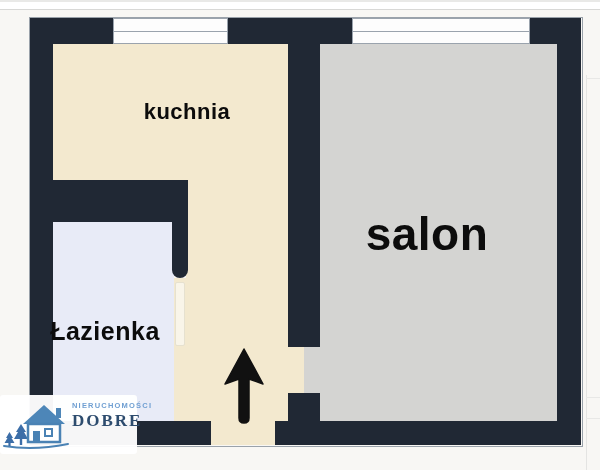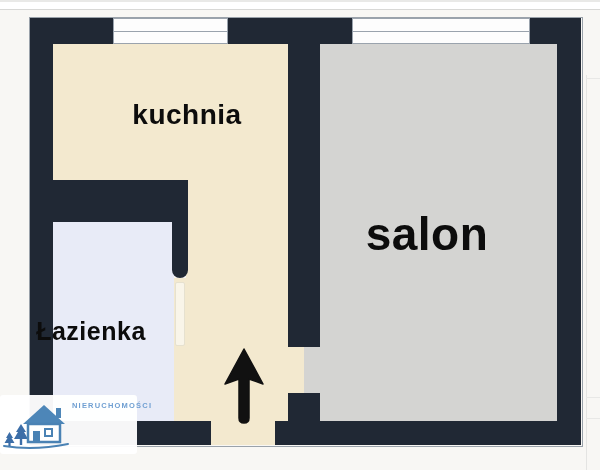--- a/index.html
+++ b/index.html
@@ -55,23 +55,23 @@
   .window.w1{left:113px;width:115px;}
   .window.w2{left:352px;width:178px;}
 
   
   .door-leaf{left:175px;top:282px;width:10px;height:64px;
     background:#f9f5e9;border:1px solid #e6e1cf;border-radius:2px;box-sizing:border-box;}
 
   
   .room-label{color:var(--label-text,#0c0c0c);font-weight:bold;
     text-align:center;white-space:nowrap;letter-spacing:0.5px;}
-  .room-label.kuchnia{left:87px;top:99px;width:200px;font-size:28px;}
+  .room-label.kuchnia{left:87px;top:99px;width:200px;font-size:22px;}
   .room-label.salon{left:327px;top:207px;width:200px;font-size:46px;}
-  .room-label.lazienka{left:11px;top:317px;width:160px;font-size:25px;}
+  .room-label.lazienka{left:25px;top:317px;width:160px;font-size:25px;}
 
   
   .entrance-arrow{left:222px;top:347px;width:44px;height:78px;}
 
   
   .logo{left:0;top:395px;width:210px;height:61px;}
   .logo-bg{left:0;top:0;width:137px;height:59px;
     background:rgba(255,255,255,0.96);border-radius:3px;}
   .logo-icon{left:1px;top:4px;width:70px;height:53px;}
   .logo-text{left:72px;top:7px;width:135px;line-height:1;}
@@ -134,14 +134,15 @@
     <path d="M8.5,33 L12,39 L10.5,39 L13.5,44 L9.6,44 L9.6,47 L7.4,47 L7.4,44 L3.5,44 L6.5,39 L5,39 Z" fill="var(--logo-tree,#3c6ea8)"></path>
     <path d="M20,25 L25,33 L23,33 L27,40 L21.2,40 L21.2,46 L18.8,46 L18.8,40 L13,40 L17,33 L15,33 Z" fill="var(--logo-tree,#3c6ea8)"></path>
     <rect x="55" y="9" width="5" height="10" fill="var(--logo-roof,#4d86b8)"></rect>
     <polygon points="22,25 43,6 64,25" fill="var(--logo-roof,#4d86b8)"></polygon>
     <rect x="27" y="25" width="32" height="18" fill="#ffffff" stroke="var(--logo-blue,#4a82b4)" stroke-width="2.5"></rect>
     <rect x="32" y="32" width="7" height="11" fill="var(--logo-blue,#4a82b4)"></rect>
     <rect x="44" y="30" width="7" height="7" fill="none" stroke="var(--logo-blue,#4a82b4)" stroke-width="2"></rect>
   </svg>
   <div class="abs logo-text">
     <div class="logo-tagline">NIERUCHOMOŚCI</div>
+    <div class="logo-name l1">DOBRE</div>
   </div>
 </div>
 
 </body></html>

